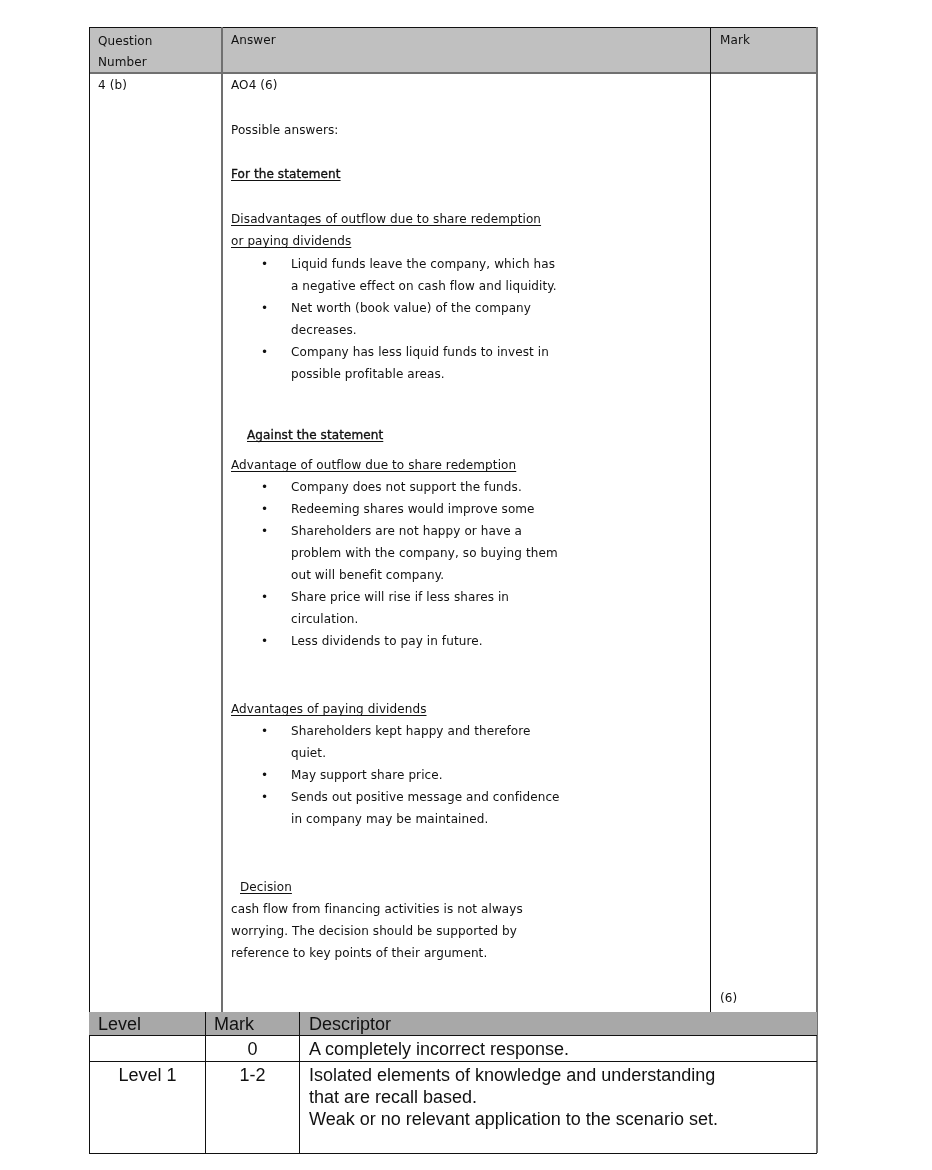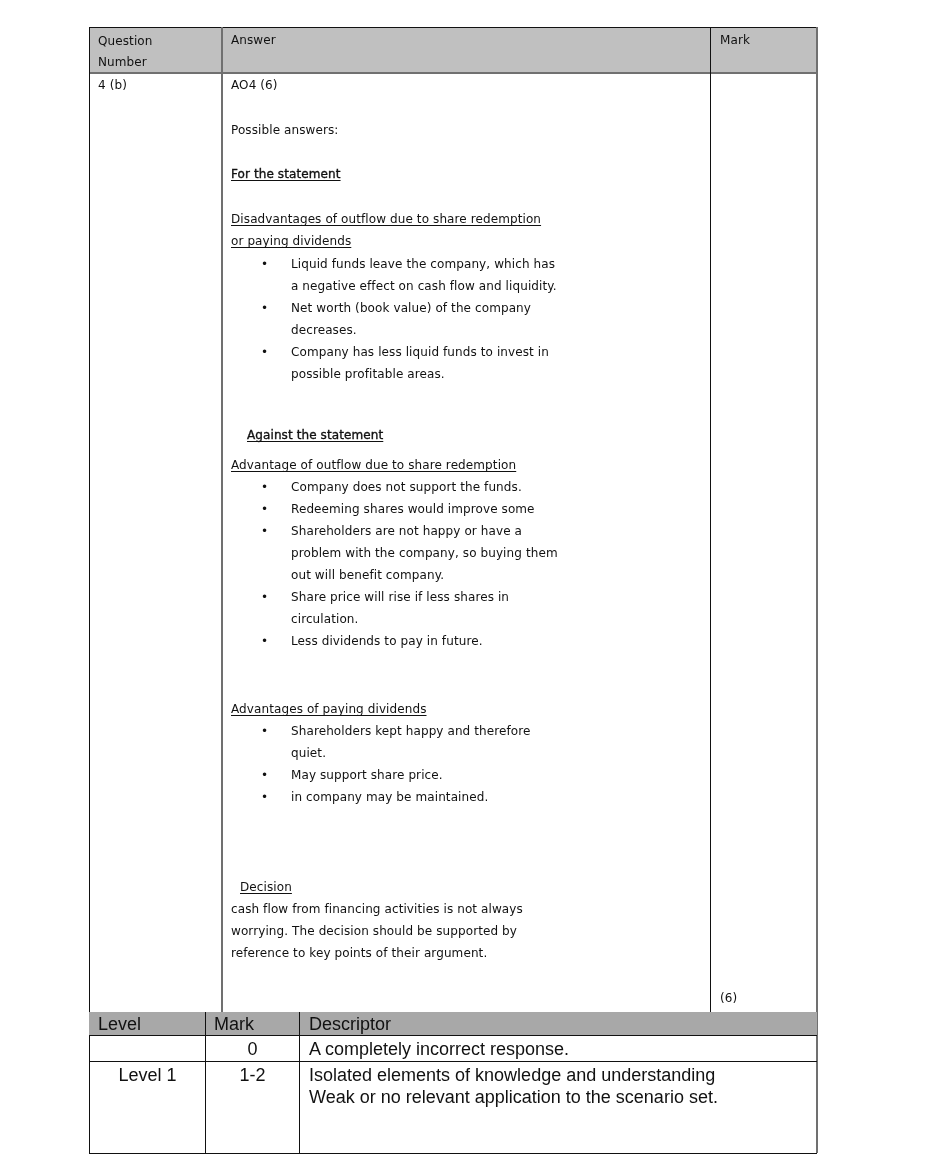--- a/index.html
+++ b/index.html
@@ -113,20 +113,21 @@
         <span class="dot">•</span>
         <div>Shareholders kept happy and therefore</div>
         <div>quiet.</div>
       </li>
       <li>
         <span class="dot">•</span>
         <div>May support share price.</div>
       </li>
       <li>
         <span class="dot">•</span>
+        <div>Sends out positive message and confidence</div>
         <div>in company may be maintained.</div>
       </li>
     </ul>
 
   <div class="cell-text t17 u" style="left:231px; top:876px;margin-left:9px;">Decision</div>
 
   <div class="cell-text t17" style="left:231px; top:898px;">
     <div>cash flow from financing activities is not always</div>
     <div>worrying. The decision should be supported by</div>
     <div>reference to key points of their argument.</div>
@@ -149,15 +150,16 @@
   <div class="cell-text rub" style="left:309px; top:1013px;">Descriptor</div>
 
   <div class="cell-text rub" style="left:90px; width:115px; text-align:center; top:1038px;"></div>
   <div class="cell-text rub" style="left:206px; width:93px; text-align:center; top:1038px;">0</div>
   <div class="cell-text rub" style="left:309px; top:1038px;">A completely incorrect response.</div>
 
   <div class="cell-text rub" style="left:90px; width:115px; text-align:center; top:1064px;">Level 1</div>
   <div class="cell-text rub" style="left:206px; width:93px; text-align:center; top:1064px;">1-2</div>
   <div class="cell-text rub" style="left:309px; top:1064px;">
     <div>Isolated elements of knowledge and understanding</div>
+    <div>that are recall based.</div>
     <div>Weak or no relevant application to the scenario set.</div>
   </div>
 </div>
 
 </body></html>

